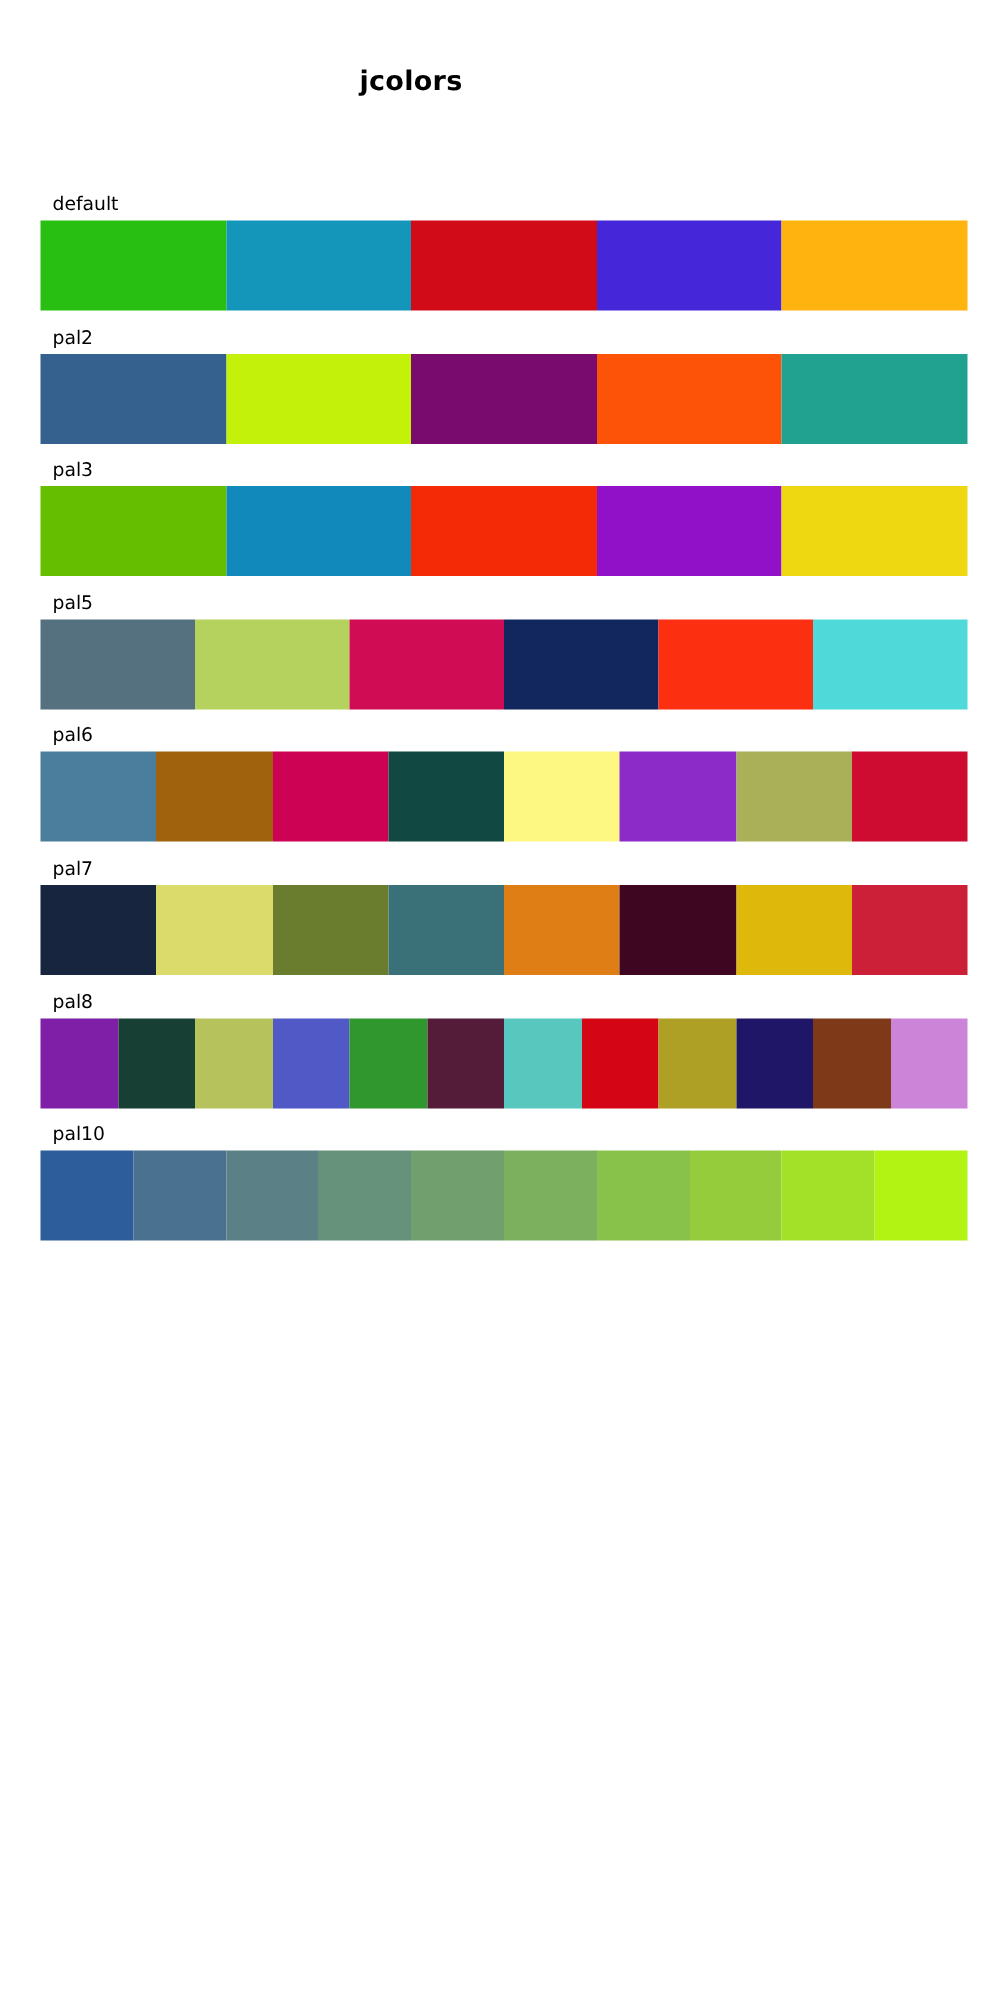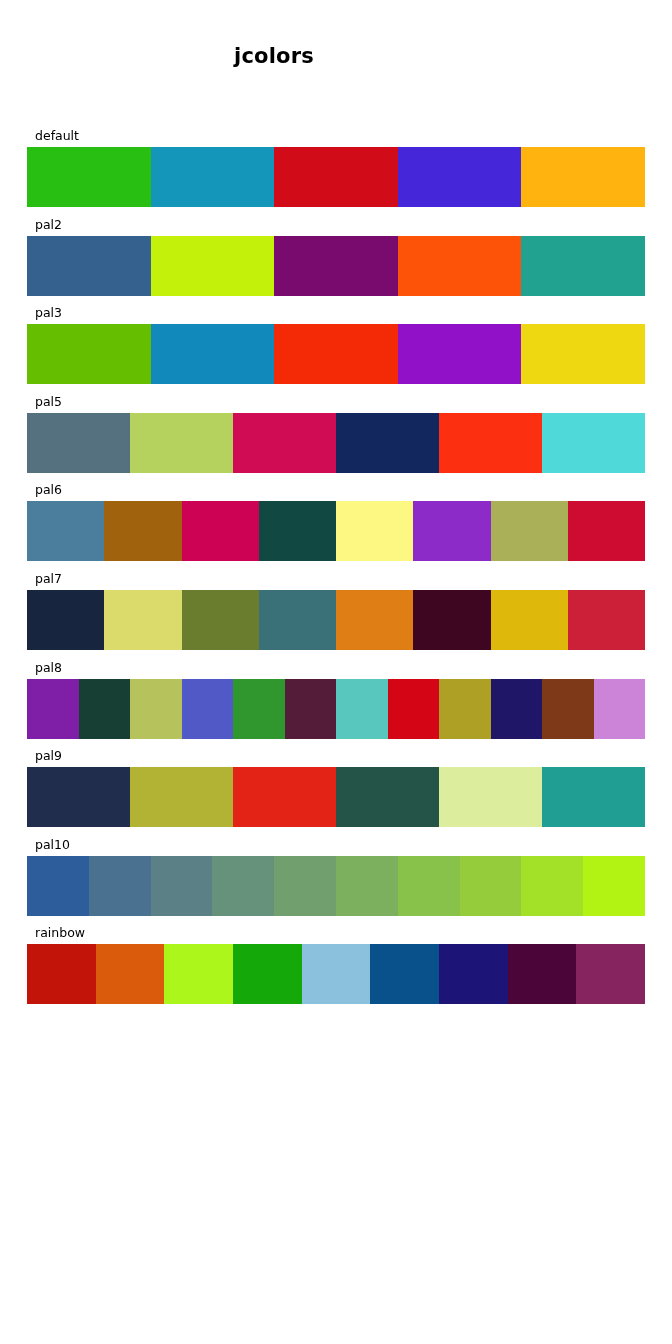--- a/index.html
+++ b/index.html
@@ -19,21 +19,21 @@
     height: 1344px;
     position: relative;
     background: #ffffff;
   }
   #chart-title {
     position: absolute;
     top: 44px;
     left: 0;
     width: 548px;
     text-align: center;
-    font-size: 21px;
+    font-size: 18px;
     font-weight: bold;
     color: #000000;
     letter-spacing: 0.2px;
   }
   #palette-list {
     position: absolute;
     top: 128px;
     left: 0;
     width: 624px;
   }
@@ -149,54 +149,29 @@
           <div class="swatch" style="background-color: rgb(85, 28, 58);"></div>
           <div class="swatch" style="background-color: rgb(88, 199, 189);"></div>
           <div class="swatch" style="background-color: rgb(212, 5, 21);"></div>
           <div class="swatch" style="background-color: rgb(174, 160, 37);"></div>
           <div class="swatch" style="background-color: rgb(32, 22, 103);"></div>
           <div class="swatch" style="background-color: rgb(126, 58, 24);"></div>
           <div class="swatch" style="background-color: rgb(204, 132, 216);"></div>
         </div>
       </div>
       <div class="palette-row" style="height: 88.6px;">
-        <div class="palette-label">pal9</div>
-        <div class="swatch-strip">
-          <div class="swatch" style="background-color: rgb(32, 45, 77);"></div>
-          <div class="swatch" style="background-color: rgb(178, 179, 53);"></div>
-          <div class="swatch" style="background-color: rgb(227, 35, 21);"></div>
-          <div class="swatch" style="background-color: rgb(36, 84, 72);"></div>
-          <div class="swatch" style="background-color: rgb(220, 238, 158);"></div>
-          <div class="swatch" style="background-color: rgb(32, 158, 148);"></div>
-        </div>
-      </div>
-      <div class="palette-row" style="height: 88.6px;">
         <div class="palette-label">pal10</div>
         <div class="swatch-strip">
           <div class="swatch" style="background-color: rgb(45, 94, 155);"></div>
           <div class="swatch" style="background-color: rgb(75, 113, 144);"></div>
           <div class="swatch" style="background-color: rgb(91, 129, 134);"></div>
           <div class="swatch" style="background-color: rgb(102, 146, 123);"></div>
           <div class="swatch" style="background-color: rgb(113, 159, 110);"></div>
           <div class="swatch" style="background-color: rgb(124, 176, 95);"></div>
           <div class="swatch" style="background-color: rgb(137, 194, 74);"></div>
           <div class="swatch" style="background-color: rgb(149, 204, 60);"></div>
           <div class="swatch" style="background-color: rgb(163, 225, 40);"></div>
           <div class="swatch" style="background-color: rgb(178, 243, 20);"></div>
         </div>
       </div>
-      <div class="palette-row" style="height: 88.6px;">
-        <div class="palette-label">rainbow</div>
-        <div class="swatch-strip">
-          <div class="swatch" style="background-color: rgb(194, 20, 8);"></div>
-          <div class="swatch" style="background-color: rgb(217, 91, 11);"></div>
-          <div class="swatch" style="background-color: rgb(173, 246, 27);"></div>
-          <div class="swatch" style="background-color: rgb(20, 168, 8);"></div>
-          <div class="swatch" style="background-color: rgb(139, 193, 220);"></div>
-          <div class="swatch" style="background-color: rgb(8, 81, 138);"></div>
-          <div class="swatch" style="background-color: rgb(28, 20, 118);"></div>
-          <div class="swatch" style="background-color: rgb(76, 5, 56);"></div>
-          <div class="swatch" style="background-color: rgb(134, 36, 96);"></div>
-        </div>
-      </div>
     </div>
 
 </div>
 
 </body></html>

